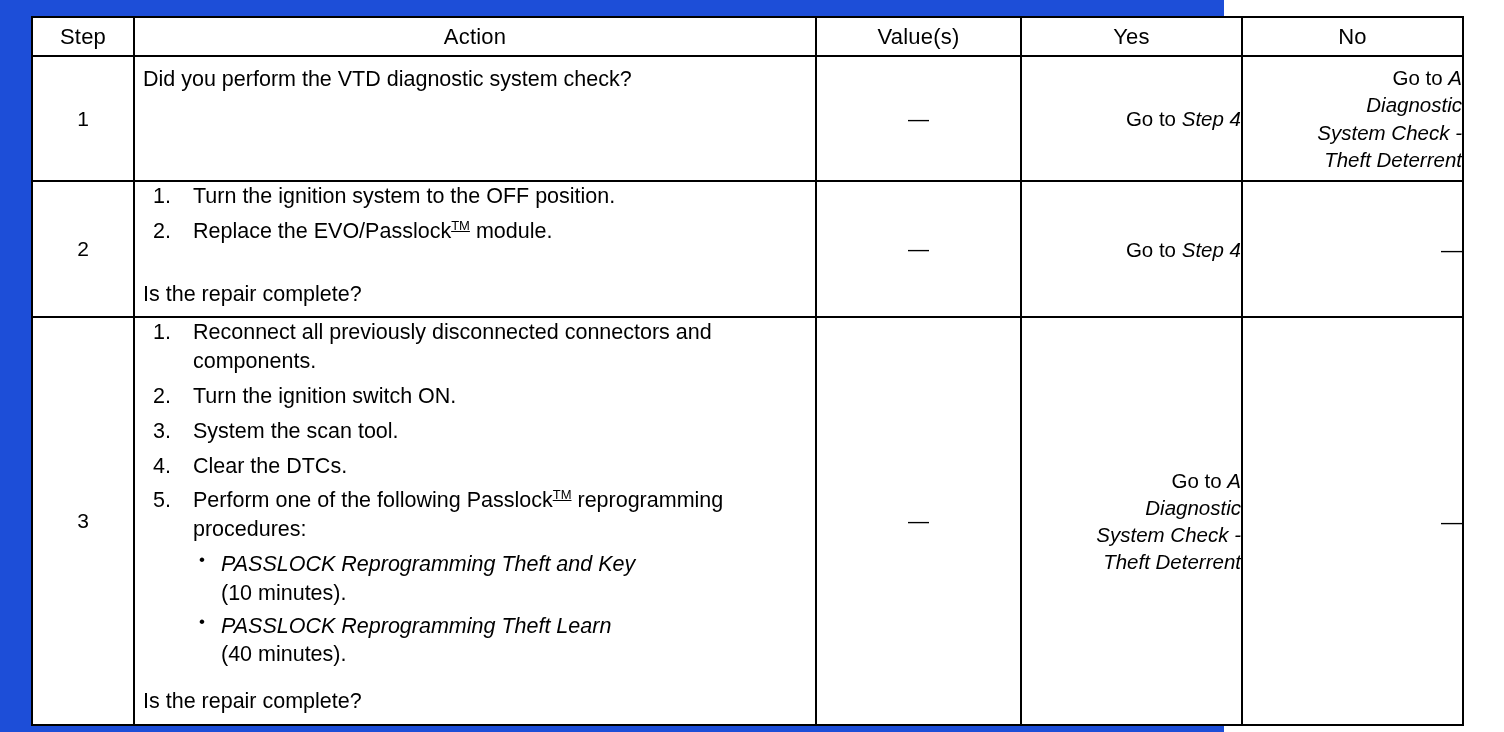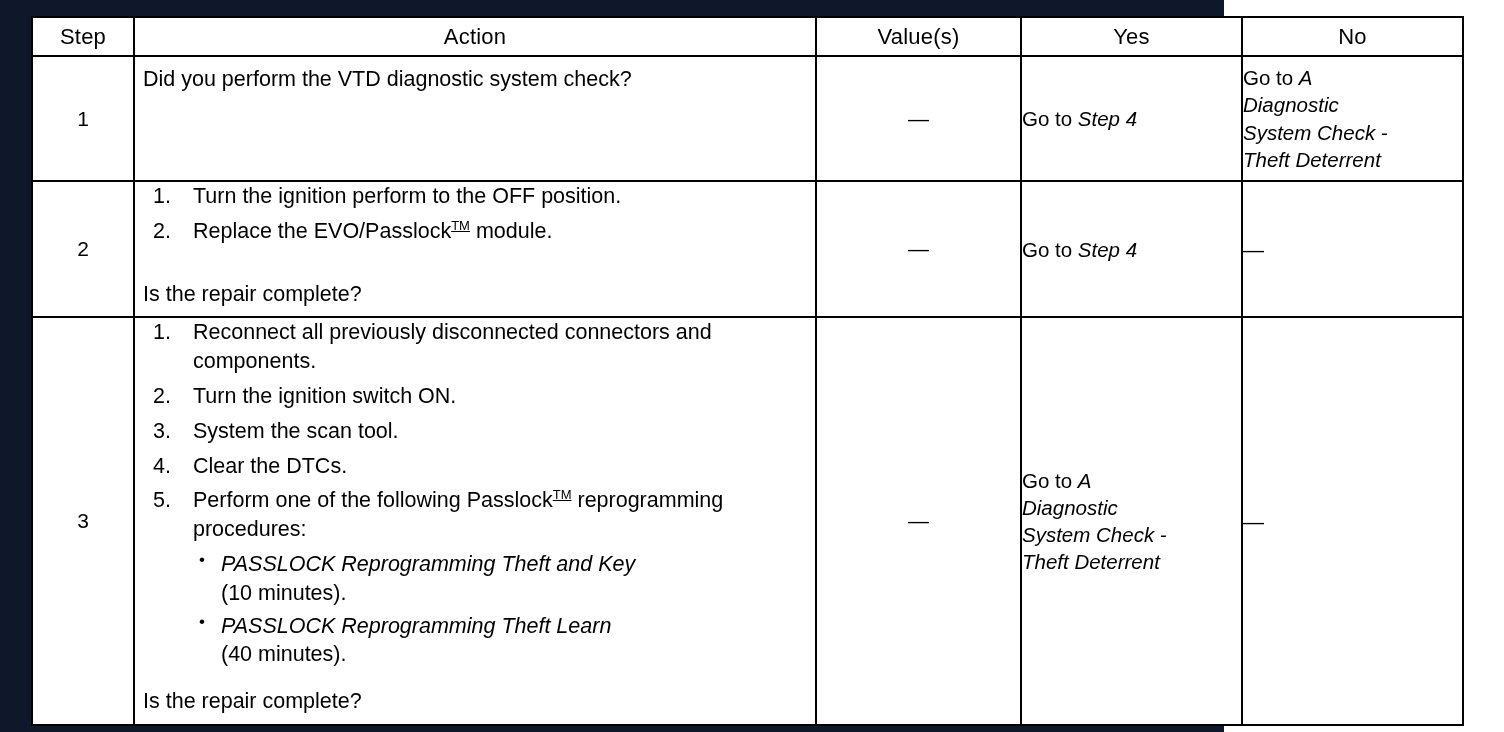--- a/index.html
+++ b/index.html
@@ -12,21 +12,21 @@
     height: 732px;
     font-family: "Liberation Sans", sans-serif;
     color: #000000;
     overflow: hidden;
   }
 
   .page {
     position: relative;
     width: 1224px;
     height: 732px;
-    background: #0f172a;
+    background: #1d4ed8;
   }
 
   table.diag {
     position: absolute;
     left: 31px;
     top: 16px;
     width: 1431px;
     border-collapse: collapse;
     table-layout: fixed;
     background: #ffffff;
@@ -66,21 +66,21 @@
     font-size: 21.5px;
     line-height: 1.34;
   }
 
   td.value-cell {
     text-align: center;
     font-size: 21px;
   }
 
   td.yes-cell, td.no-cell {
-    text-align: left;
+    text-align: right;
     font-size: 20.5px;
     line-height: 1.32;
     padding: 6px 8px;
   }
 
   
   td.yes-bottom { vertical-align: bottom; padding-bottom: 8px; }
   td.no-top     { vertical-align: top;    padding-top: 8px; }
   td.yes-lower  { vertical-align: bottom; padding-bottom: 8px; }
 
@@ -190,21 +190,21 @@
           <div class="ital">System Check -</div>
           <div class="ital">Theft Deterrent</div>
         </td>
       </tr>
 
       <tr style="height:136px;">
         <td class="step-cell">2</td>
         <td class="action-cell" style="vertical-align:top;">
           <ol class="steps">
             <li>
-              <span class="num">1.</span><span>Turn the ignition perform to the OFF position.</span>
+              <span class="num">1.</span><span>Turn the ignition system to the OFF position.</span>
             </li>
             <li>
               <span class="num">2.</span><span>Replace the EVO/Passlock</span><span class="tm">TM</span><span> module.</span>
             </li>
           </ol>
           <p class="q-line spacer-q">Is the repair complete?</p>
         </td>
         <td class="value-cell">
           <span class="dash">—</span>
         </td>

